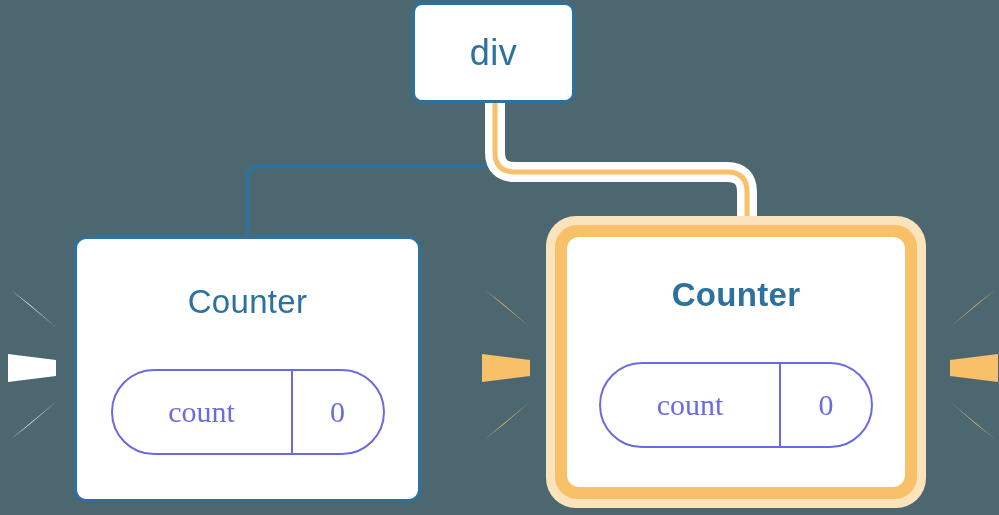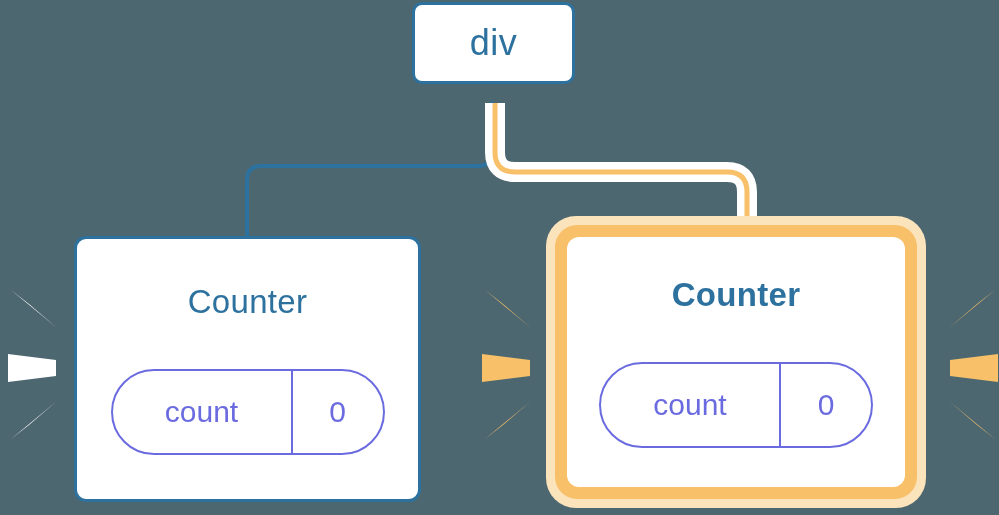--- a/index.html
+++ b/index.html
@@ -29,21 +29,21 @@
   .node {
     position: absolute;
     background: #ffffff;
     box-sizing: border-box;
   }
 
   .node-div {
     left: 412px;
     top: 2px;
     width: 163px;
-    height: 82px;
+    height: 101px;
     border: 3px solid #2d719f;
     border-radius: 10px;
     display: flex;
     align-items: center;
     justify-content: center;
   }
   .node-div .node-title {
     font-size: 36px;
     color: #2d719f;
     font-weight: 400;
@@ -107,20 +107,21 @@
   .counter-title.bold { font-weight: 700; }
 
   
   .pill {
     display: flex;
     align-items: stretch;
     border: 2px solid #6b6be0;
     border-radius: 999px;
     height: 82px;
     background: transparent;
+    font-family: Liberation Serif, serif;
   }
   .pill-key, .pill-val {
     display: flex;
     align-items: center;
     justify-content: center;
     color: #6b6be0;
     font-size: 30px;
     font-weight: 400;
   }
   .pill-key { width: 178px; }

